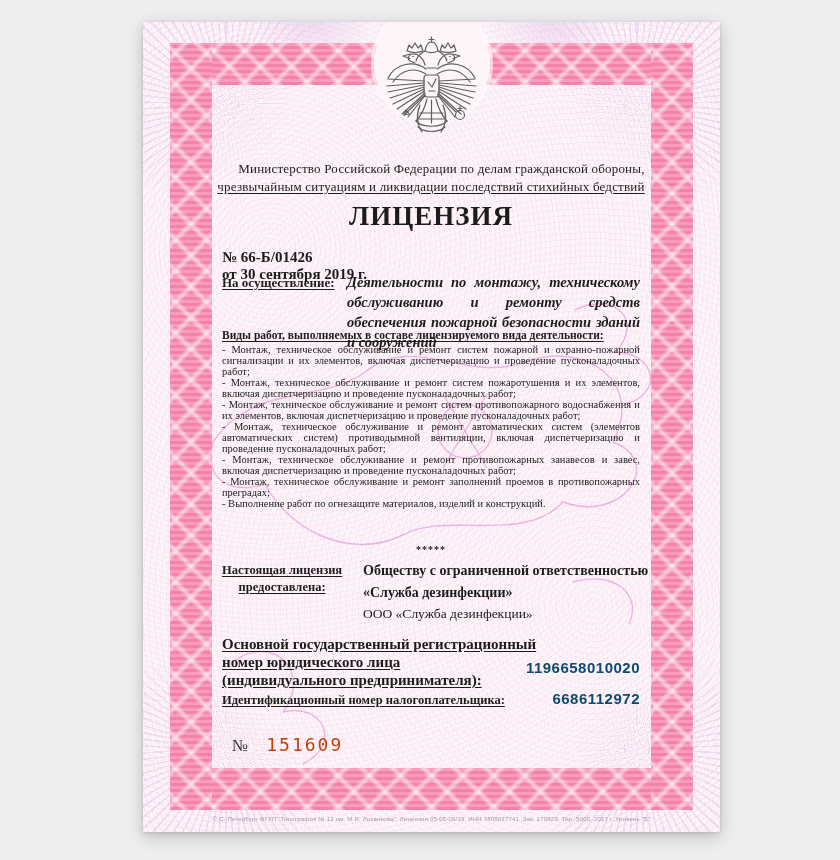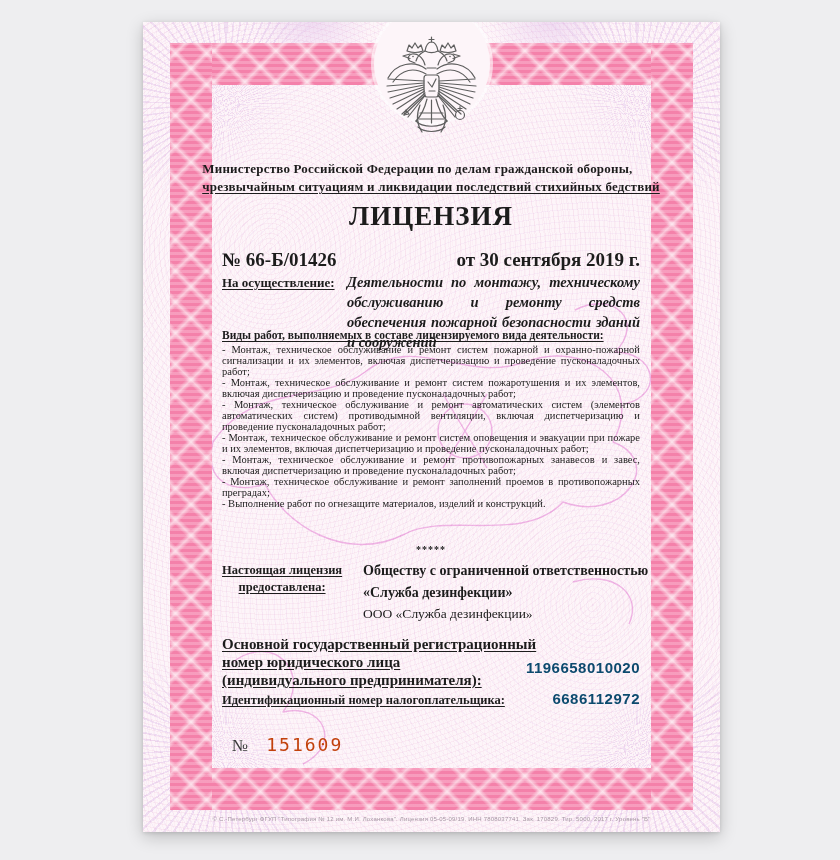--- a/index.html
+++ b/index.html
@@ -61,28 +61,28 @@
   .arch{
     position:absolute;left:calc(50% - 58px);top:-16px;width:116px;height:116px;
     border-radius:50%;background:#fdf5f9;
     box-shadow:0 0 0 3px rgba(255,255,255,.6);
   }
   .eagle{position:absolute;left:237px;top:13px;width:103px;height:110px;}
 
   .content{position:absolute;left:79px;top:0;width:418px;color:#1c1c1c;}
 
   .ministry{position:absolute;top:138px;left:50%;transform:translateX(-50%);
-    text-align:left;font-weight:bold;font-size:13px;line-height:18px;white-space:nowrap;letter-spacing:.2px;}
+    text-align:right;font-weight:normal;font-size:13px;line-height:18px;white-space:nowrap;letter-spacing:.2px;}
   .ministry .l2{text-decoration:underline;text-underline-offset:2px;}
 
   .doc-title{position:absolute;top:179px;left:0;width:100%;text-align:center;
     font-weight:bold;font-size:27px;letter-spacing:1px;}
 
   .numrow{position:absolute;top:227px;left:0;width:100%;display:flex;
-    justify-content:space-between;font-weight:bold;font-size:19px;}
+    justify-content:space-between;font-weight:bold;font-size:15px;flex-direction:column;}
 
   .purpose{position:absolute;top:250px;left:0;width:100%;height:64px;}
   .purpose-label{position:absolute;left:0;top:3px;font-size:13px;font-weight:bold;
     text-decoration:underline;text-underline-offset:2px;}
   .purpose-text{position:absolute;left:125px;top:0;width:293px;font-size:14.5px;
     font-weight:bold;font-style:italic;text-align:justify;line-height:20px;}
 
   .works-heading{position:absolute;top:307px;left:0;font-size:11.5px;font-weight:bold;
     text-decoration:underline;text-underline-offset:2px;white-space:nowrap;}
   .works{position:absolute;top:322px;left:0;width:418px;font-size:10.5px;
@@ -206,22 +206,22 @@
 
     <div class="purpose">
       <span class="purpose-label">На осуществление:</span>
       <div class="purpose-text">Деятельности по монтажу, техническому обслуживанию и ремонту средств обеспечения пожарной безопасности зданий и сооружений</div>
     </div>
 
     <div class="works-heading">Виды работ, выполняемых в составе лицензируемого вида деятельности:</div>
     <div class="works">
       <p>- Монтаж, техническое обслуживание и ремонт систем пожарной и охранно-пожарной сигнализации и их элементов, включая диспетчеризацию и проведение пусконаладочных работ;</p>
       <p>- Монтаж, техническое обслуживание и ремонт систем пожаротушения и их элементов, включая диспетчеризацию и проведение пусконаладочных работ;</p>
+      <p>- Монтаж, техническое обслуживание и ремонт систем противопожарного водоснабжения и их элементов, включая диспетчеризацию и проведение пусконаладочных работ;</p>
       <p>- Монтаж, техническое обслуживание и ремонт автоматических систем (элементов автоматических систем) противодымной вентиляции, включая диспетчеризацию и проведение пусконаладочных работ;</p>
-      <p>- Монтаж, техническое обслуживание и ремонт систем оповещения и эвакуации при пожаре и их элементов, включая диспетчеризацию и проведение пусконаладочных работ;</p>
       <p>- Монтаж, техническое обслуживание и ремонт противопожарных занавесов и завес, включая диспетчеризацию и проведение пусконаладочных работ;</p>
       <p>- Монтаж, техническое обслуживание и ремонт заполнений проемов в противопожарных преградах;</p>
       <p>- Выполнение работ по огнезащите материалов, изделий и конструкций.</p>
     </div>
 
     <div class="separator">*****</div>
 
     <div class="grantee">
       <div class="grantee-label">
         <span>Настоящая лицензия</span>

